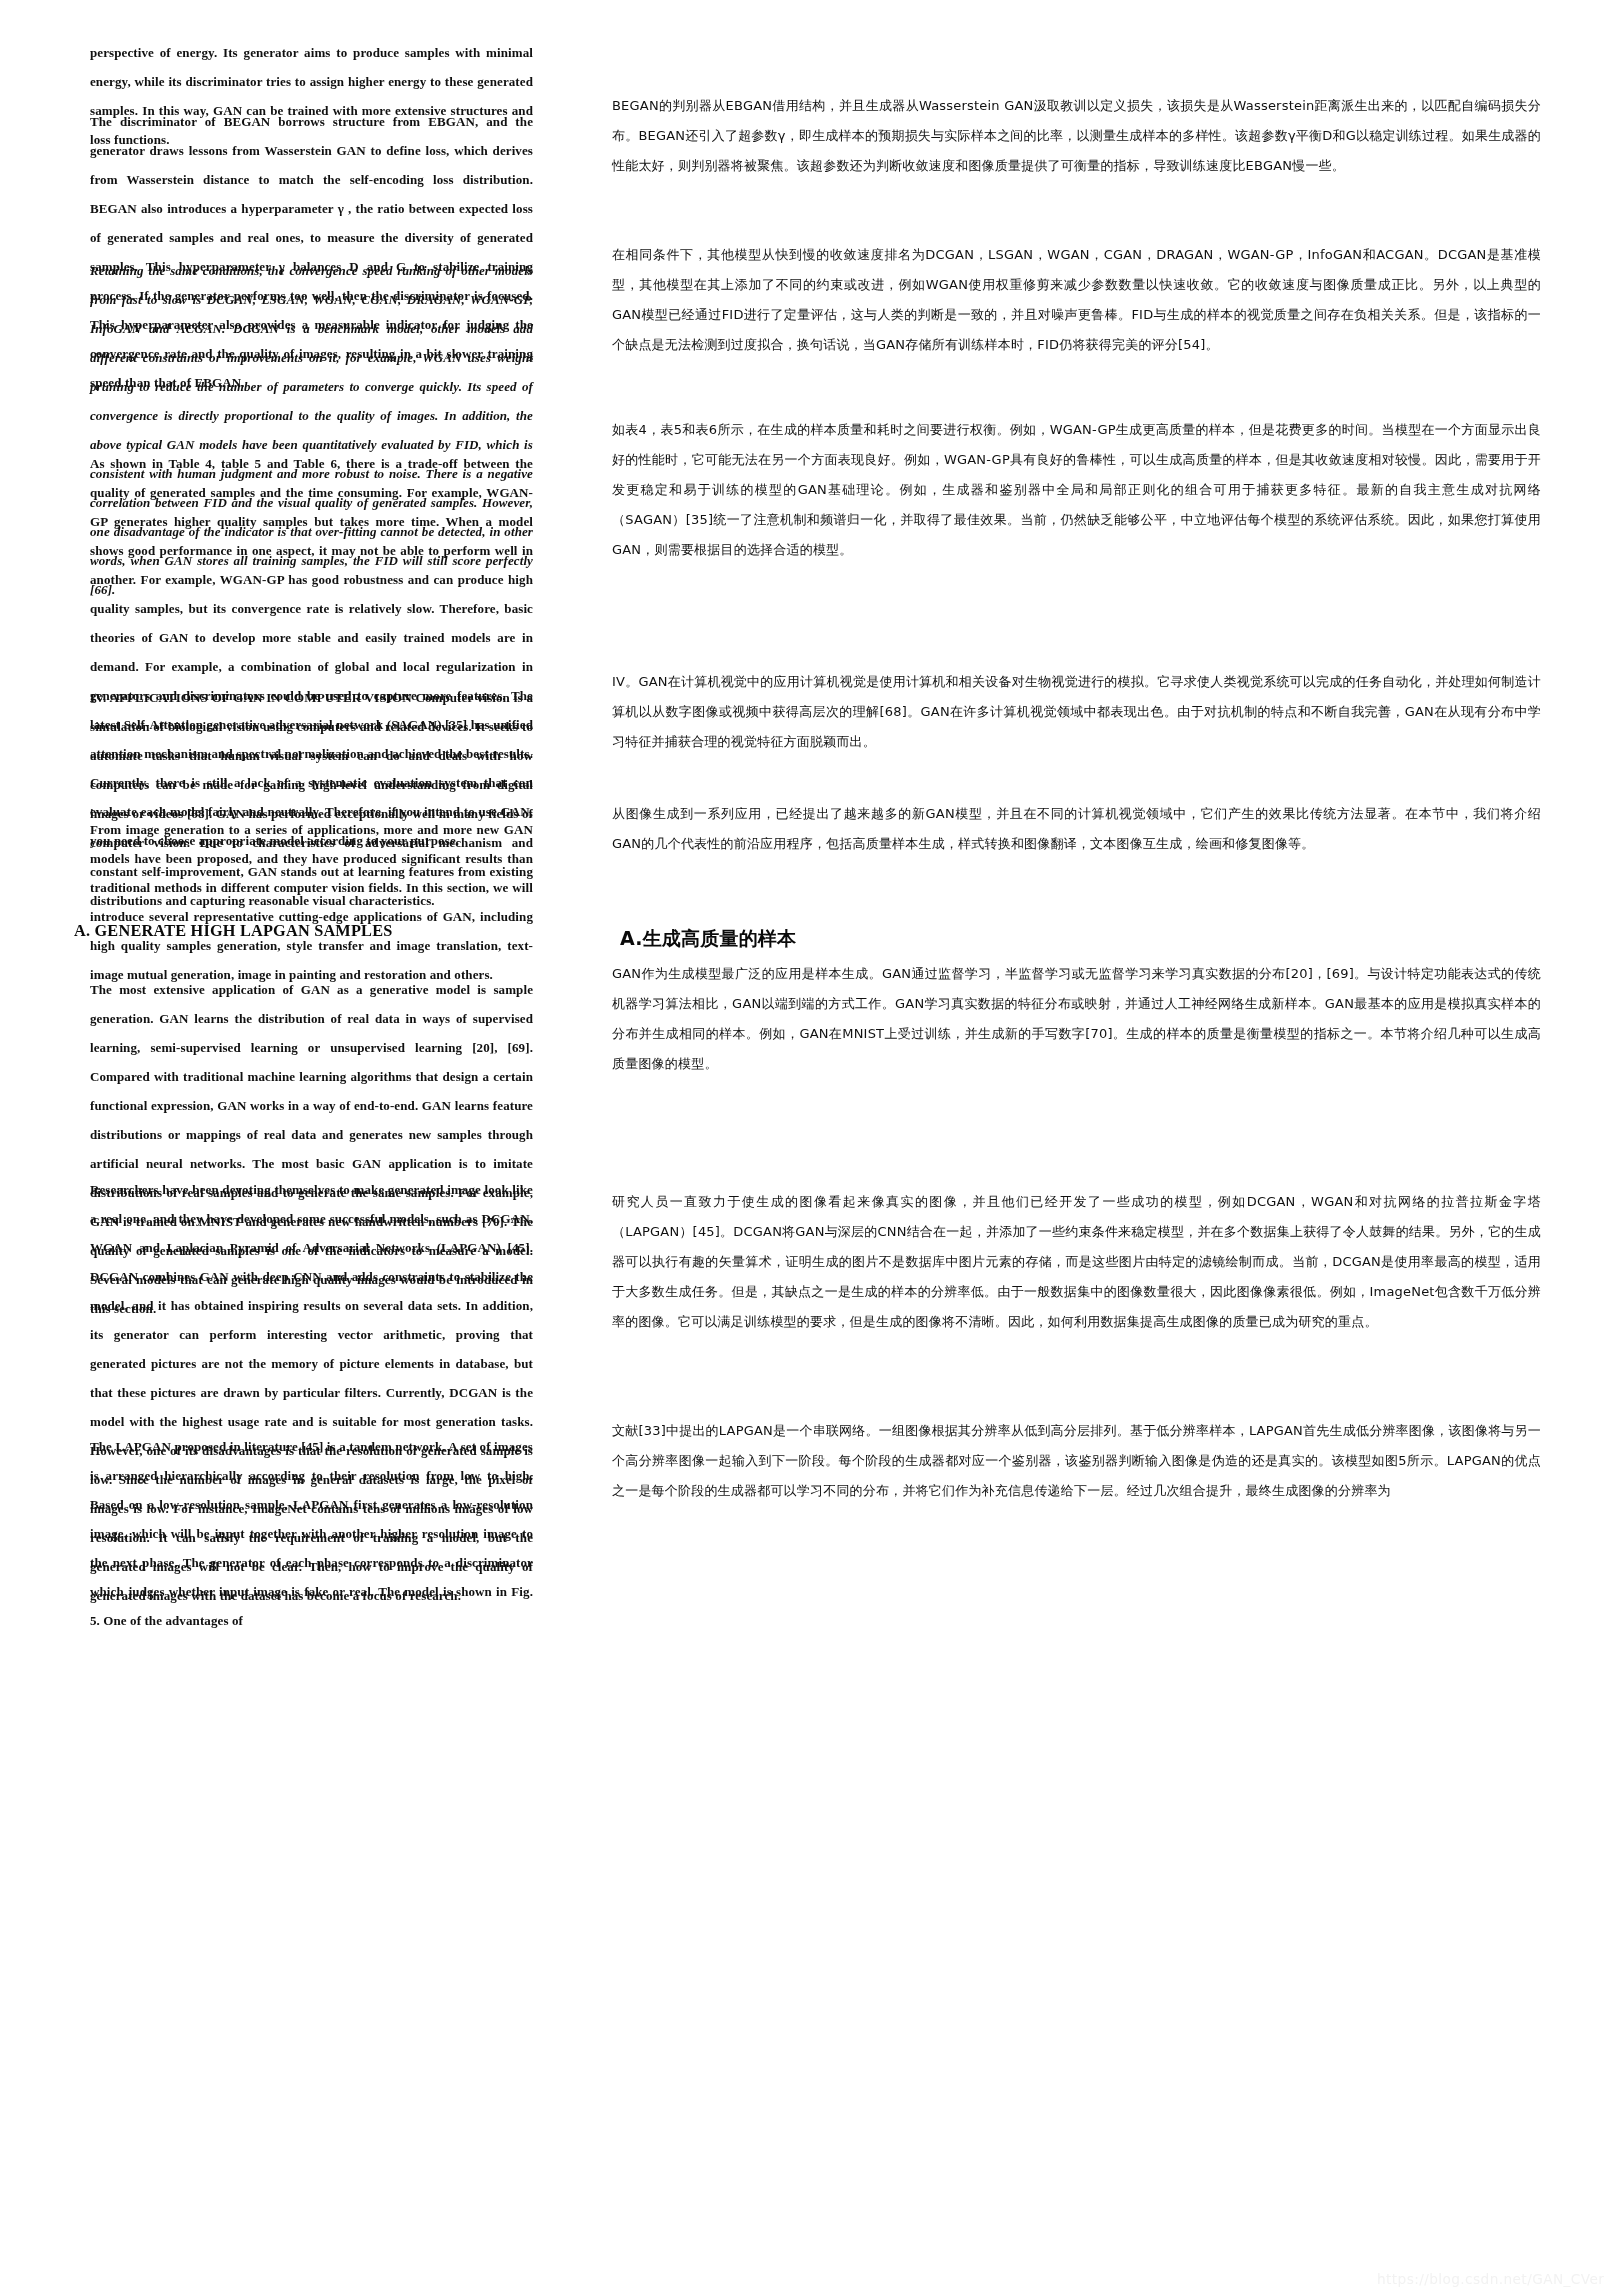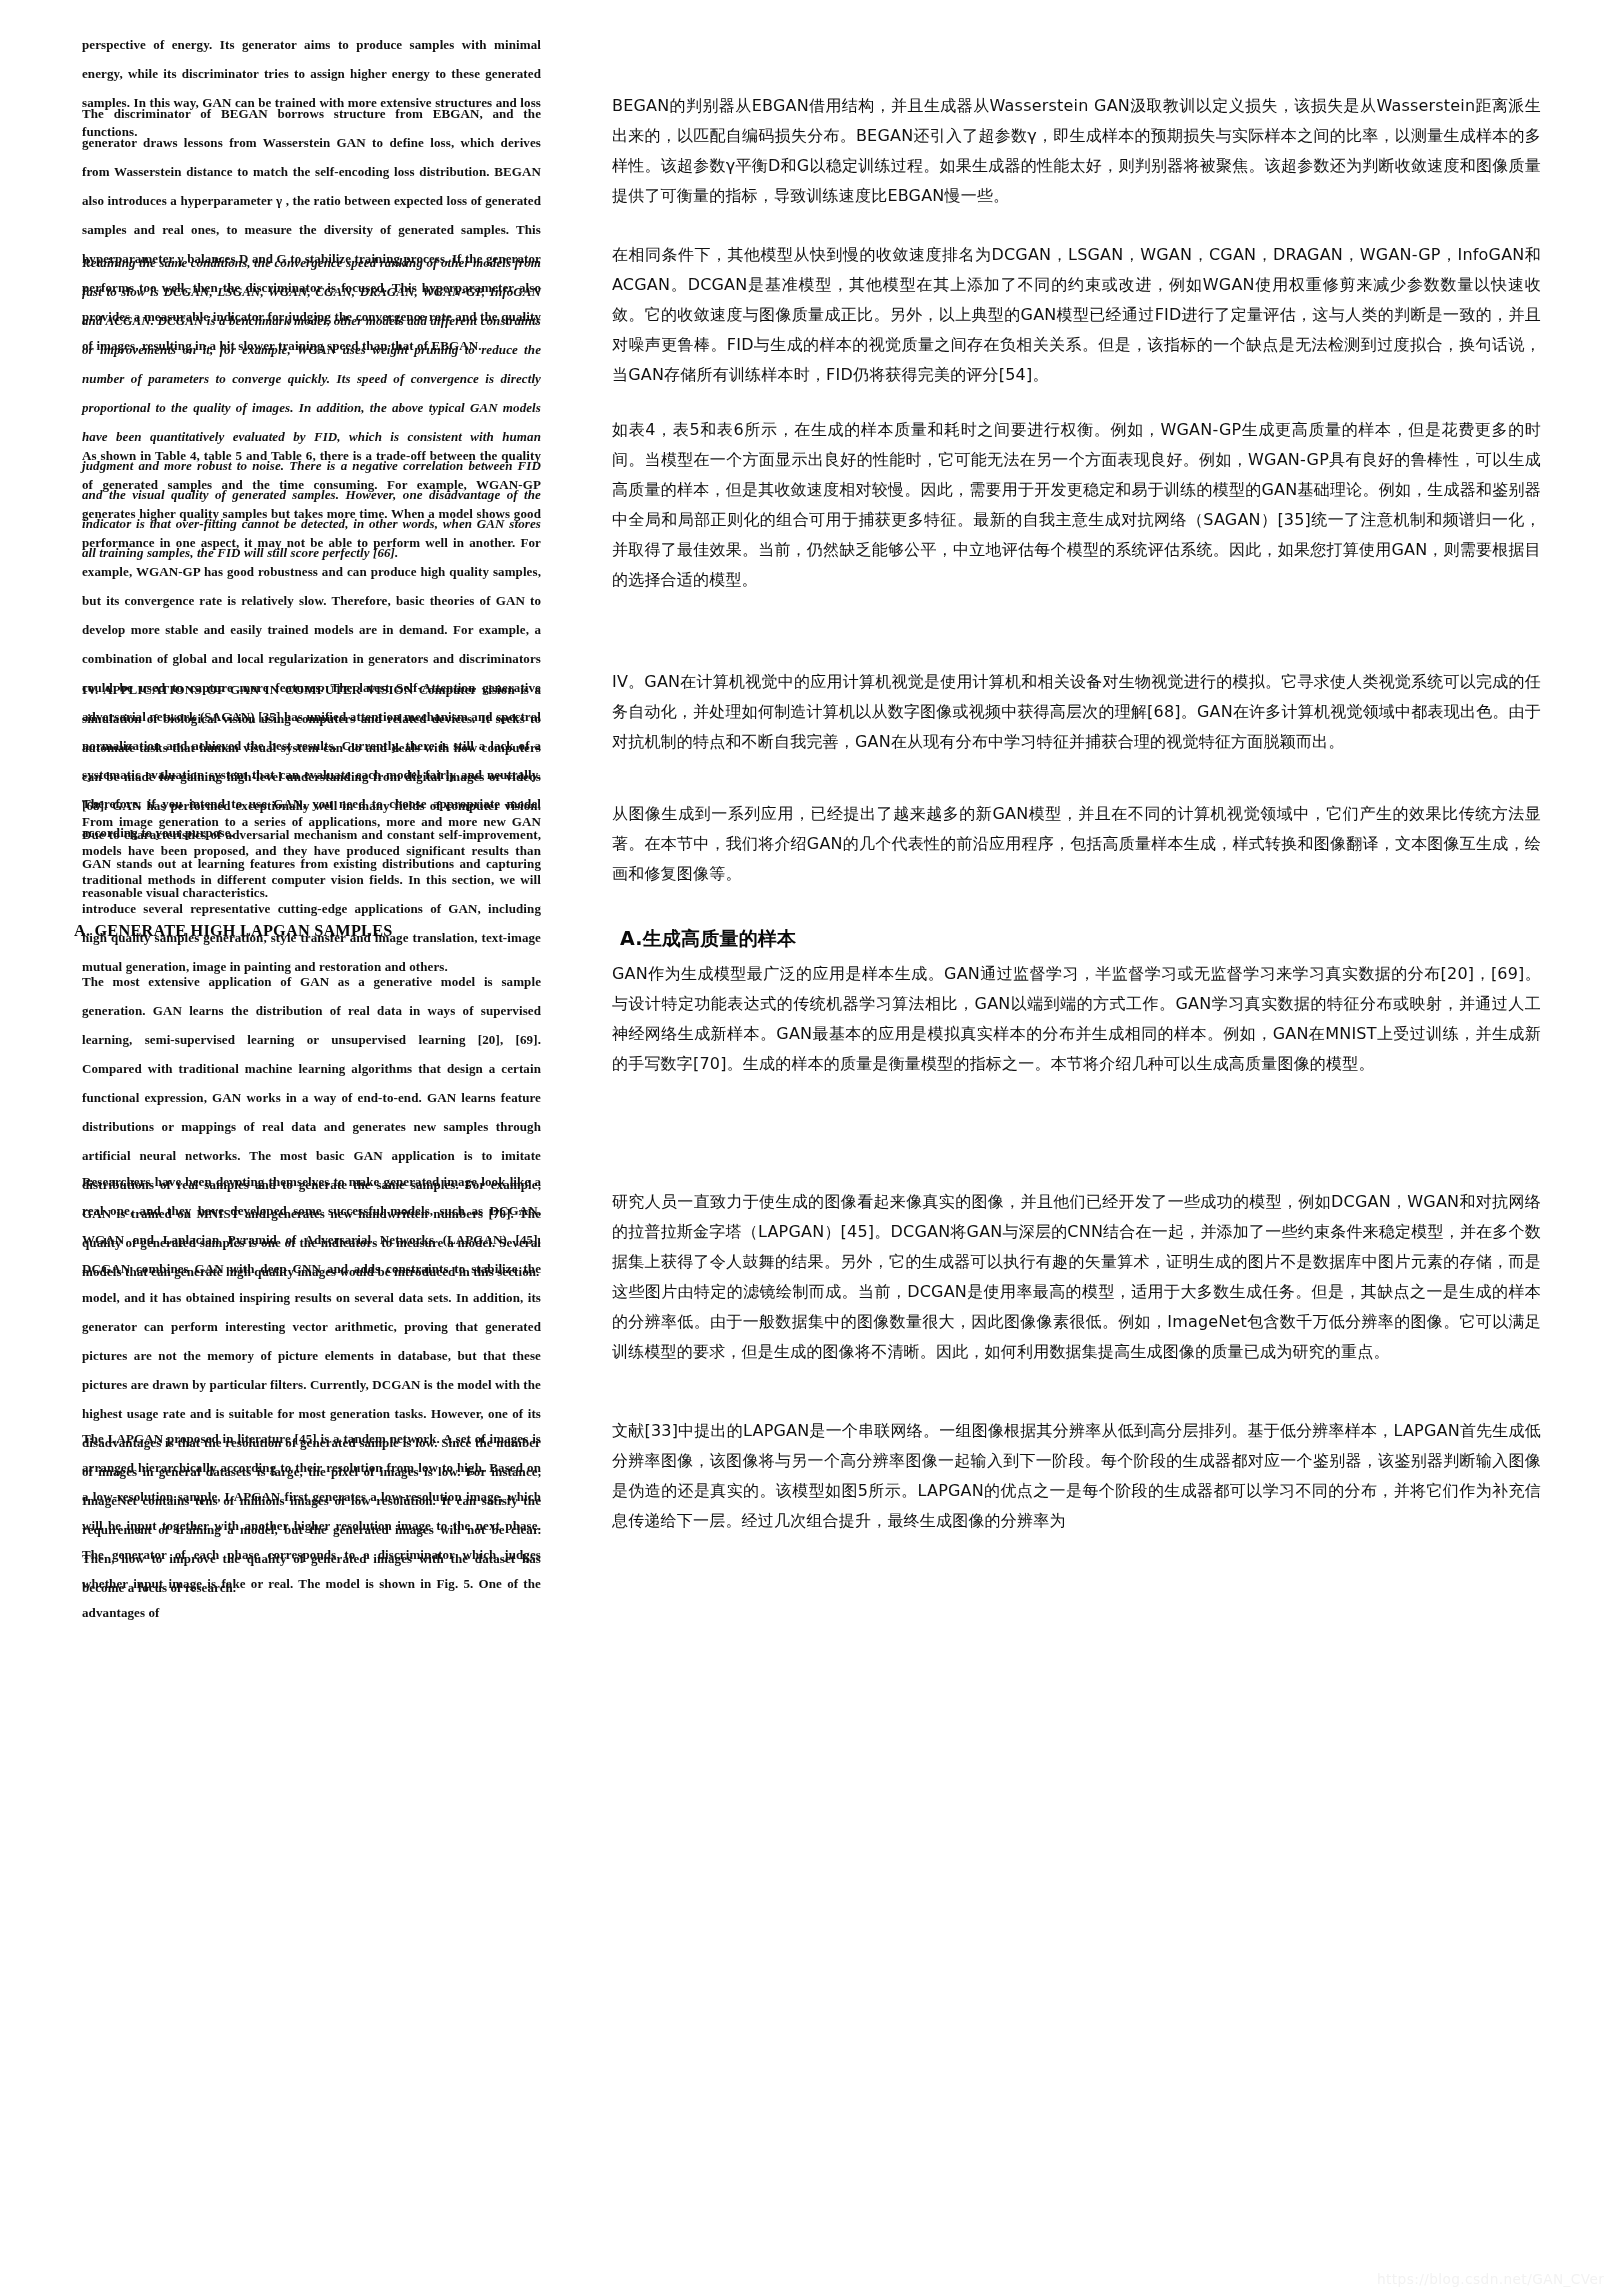--- a/index.html
+++ b/index.html
@@ -49,36 +49,36 @@
 
   
   .col-en .para {
     font-family: "Liberation Serif", "DejaVu Serif", serif;
     font-size: 13px;
     line-height: 29px;
     text-align: justify;
     color: #111111;
     font-weight: 600;
     letter-spacing: 0.1px;
-    margin: 8px;
+    margin: 16px;
   }
   .col-en .heading {
     font-family: "Liberation Serif", "DejaVu Serif", serif;
     font-size: 16.3px;
     line-height: 29px;
     font-weight: 700;
     letter-spacing: 0.2px;
     color: #0a0a0a;
     margin: 0;
   }
 
   
   .col-zh .para {
     font-family: "DejaVu Sans", "Liberation Sans", sans-serif;
-    font-size: 16px;
+    font-size: 13px;
     line-height: 30px;
     text-align: justify;
     color: #111111;
     margin: 0;
     letter-spacing: 0.2px;
   }
   .col-zh .heading {
     font-family: "DejaVu Sans", "Liberation Sans", sans-serif;
     font-size: 19px;
     line-height: 29px;

